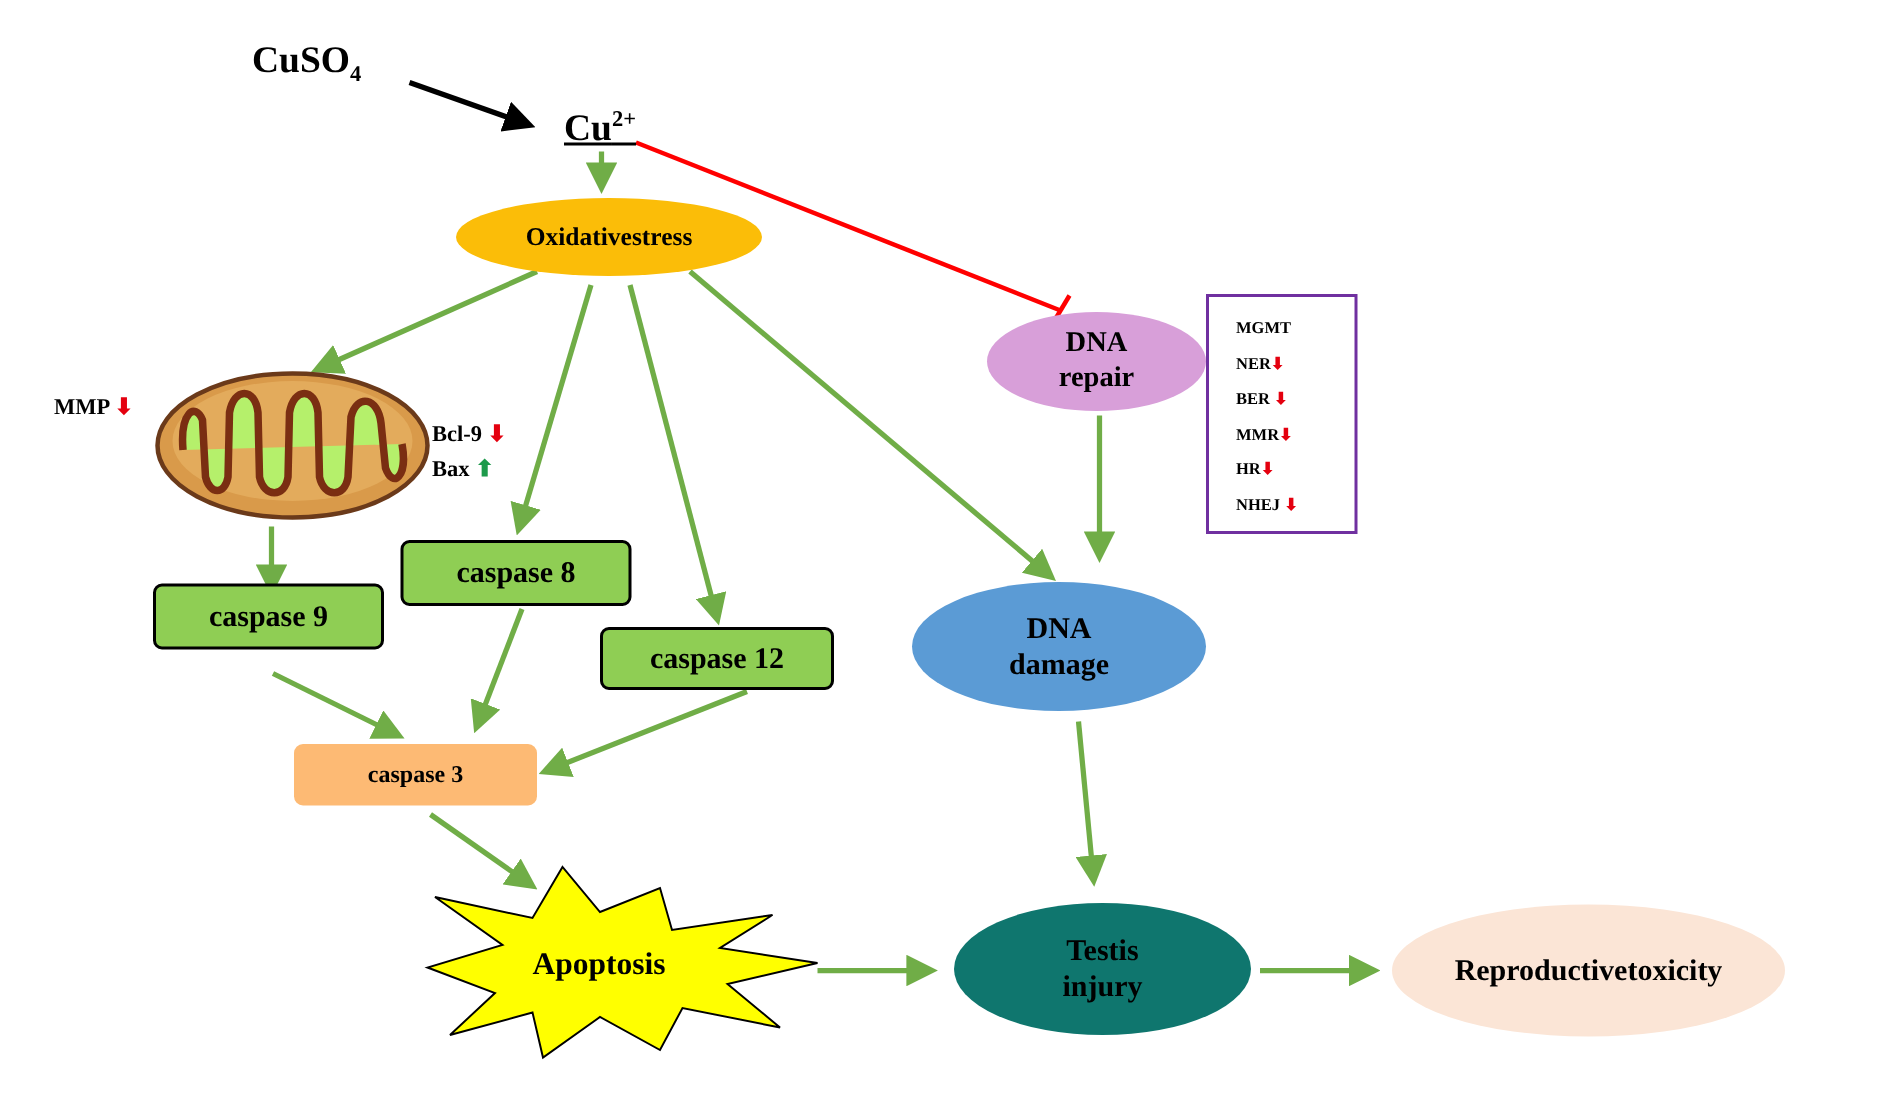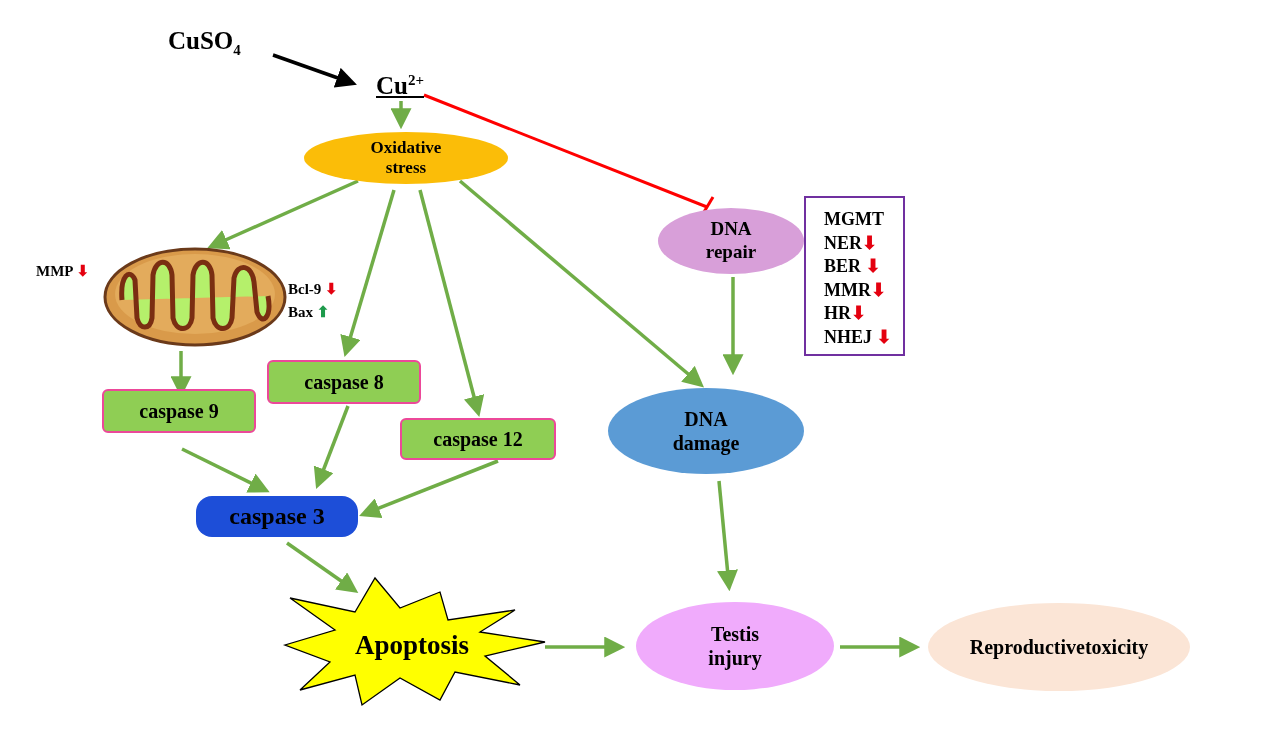--- a/index.html
+++ b/index.html
@@ -3,28 +3,28 @@
 <meta charset="utf-8">
 <style>
   html, body { margin:0; padding:0; background:#ffffff; }
   body { width:1267px; height:740px; position:relative; overflow:hidden;
          font-family:"Liberation Serif", serif; font-weight:bold; color:#000; }
   svg.links { position:absolute; left:0; top:0; width:1267px; height:740px; }
   .txt { position:absolute; text-align:right; line-height:1.15; white-space:nowrap; }
   .node { position:absolute; display:flex; align-items:center; justify-content:center;
           text-align:center; line-height:1.2; font-size:19px; }
   .ell { border-radius:50%; }
-  .box { border-radius:6px; border:2px solid #ec4899; background:#8fce54; font-size:20px; }
-  .box3 { border-radius:16px; background:#1d4ed8; font-size:24px; }
+  .box { border-radius:6px; border:2px solid #000000; background:#8fce54; font-size:20px; }
+  .box3 { border-radius:6px; background:#fdba74; font-size:16px; }
   .lbl { position:absolute; font-size:15px; white-space:nowrap; }
   .arr-dn { color:#e4000f; }
   .arr-up { color:#1d9a4b; }
   .repair-box { position:absolute; left:804px; top:196px; width:101px; height:160px;
                 border:2px solid #7030a0; box-sizing:border-box; padding:10px 0 0 18px; }
-  .repair-item { font-size:18px; line-height:23.5px; white-space:nowrap; }
+  .repair-item { font-size:11px; line-height:23.5px; white-space:nowrap; }
 </style>
 </head>
 <body>
 
 <svg class="links" viewBox="0 0 1267 740">
   <defs>
     <marker id="mg" markerWidth="6" markerHeight="6" refX="4.5" refY="3" orient="auto" markerUnits="strokeWidth">
       <path d="M0,0 L6,3 L0,6 Z" fill="#70ad47"></path>
     </marker>
     <marker id="mk" markerWidth="6" markerHeight="6" refX="4.5" refY="3" orient="auto" markerUnits="strokeWidth">
@@ -70,21 +70,21 @@
 </svg>
 
 <div class="txt" style="left:168px;top:27px;font-size:25px;">
   <span>CuSO</span><sub style="font-size:15px;">4</sub>
 </div>
 
 <div class="txt" style="left:376px;top:72px;font-size:25px;text-decoration:underline;">
   <span>Cu</span><sup style="font-size:15px;">2+</sup>
 </div>
 
-<div class="node ell" style="left:304px;top:132px;width:204px;height:52px;background:#fbbd08;font-size:17px;flex-direction:column;">
+<div class="node ell" style="left:304px;top:132px;width:204px;height:52px;background:#fbbd08;font-size:17px;flex-direction:row;">
   <span>Oxidative</span>
   <span>stress</span>
 </div>
 
 <div class="lbl" style="left:36px;top:262px;text-align:center;">
   <span>MMP</span>
   <span class="arr-dn">⬇</span>
 </div>
 
 <div class="lbl" style="left:288px;top:280px;">
@@ -102,21 +102,21 @@
 <div class="node box" style="left:267px;top:360px;width:150px;height:40px;">
   <span>caspase 8</span>
 </div>
 <div class="node box" style="left:400px;top:418px;width:152px;height:38px;">
   <span>caspase 12</span>
 </div>
 <div class="node box3" style="left:196px;top:496px;width:162px;height:41px;">
   <span>caspase 3</span>
 </div>
 
-<div class="txt" style="left:355px;top:630px;font-size:27px;">
+<div class="txt" style="left:355px;top:630px;font-size:21px;">
   <span>Apoptosis</span>
 </div>
 
 <div class="node ell" style="left:658px;top:208px;width:146px;height:66px;background:#d89fd9;font-size:19px;flex-direction:column;">
   <span>DNA</span>
   <span>repair</span>
 </div>
 
 <div class="repair-box">
   <div class="repair-item"><span>MGMT</span></div>
@@ -125,21 +125,21 @@
   <div class="repair-item"><span>MMR</span><span class="arr-dn">⬇</span></div>
   <div class="repair-item"><span>HR</span><span class="arr-dn">⬇</span></div>
   <div class="repair-item"><span>NHEJ</span> <span class="arr-dn">⬇</span></div>
 </div>
 
 <div class="node ell" style="left:608px;top:388px;width:196px;height:86px;background:#5b9bd5;font-size:20px;flex-direction:column;">
   <span>DNA</span>
   <span>damage</span>
 </div>
 
-<div class="node ell" style="left:636px;top:602px;width:198px;height:88px;background:#f0abfc;font-size:20px;flex-direction:column;">
+<div class="node ell" style="left:636px;top:602px;width:198px;height:88px;background:#0f766e;font-size:20px;flex-direction:column;">
   <span>Testis</span>
   <span>injury</span>
 </div>
 
 <div class="node ell" style="left:928px;top:603px;width:262px;height:88px;background:#fbe5d6;font-size:20px;flex-direction:row;">
   <span>Reproductive</span>
   <span>toxicity</span>
 </div>
 
 </body></html>

